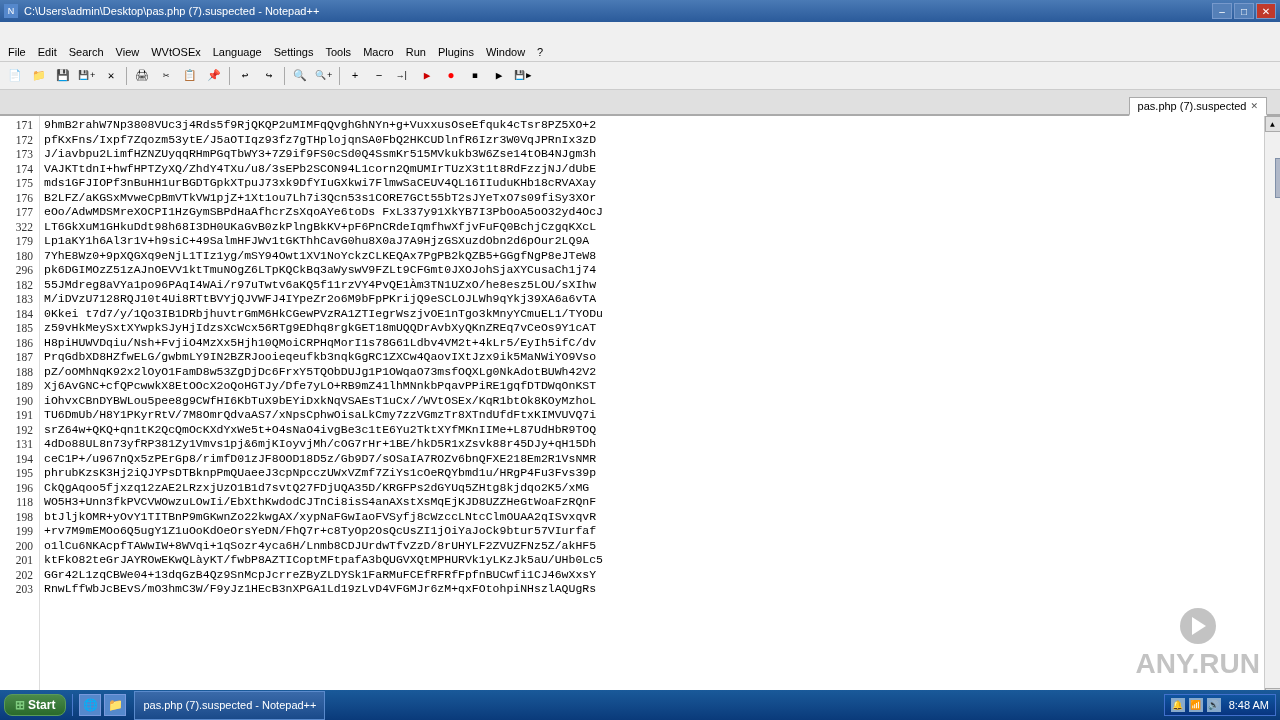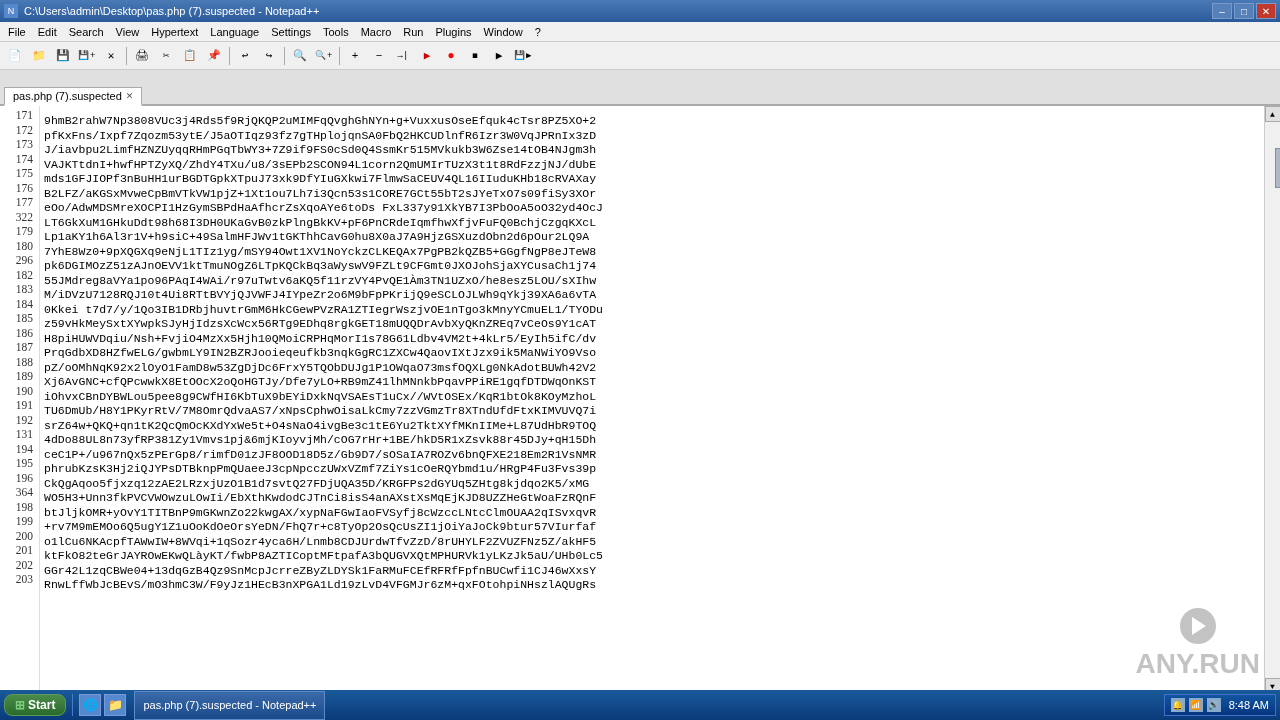--- a/index.html
+++ b/index.html
@@ -59,20 +59,21 @@
     
     .menu-bar {
       background: #f0f0f0;
       border-bottom: 1px solid #ccc;
       height: 20px;
       display: flex;
       align-items: center;
       padding: 0 2px;
       font-family: 'Segoe UI', Tahoma, sans-serif;
       font-size: 11px;
+      margin-top: 20px;
     }
     .menu-item {
       padding: 2px 6px;
       cursor: pointer;
       height: 100%;
       display: flex;
       align-items: center;
     }
 
     
@@ -99,25 +100,26 @@
     .toolbar-separator {
       width: 1px;
       height: 18px;
       background: #aaa;
       margin: 0 2px;
     }
 
     
     .tab-bar {
       background: #e0e0e0;
-      height: 36px;
+      height: 26px;
       display: flex;
       align-items: flex-end;
-      padding: 0 4px;
+      padding: 0 13px;
       border-bottom: 2px solid #aaa;
+      justify-content: flex-end;
     }
     .tab {
       background: #d0d0d0;
       border: 1px solid #aaa;
       border-bottom: none;
       padding: 2px 8px;
       font-size: 11px;
       font-family: 'Segoe UI', Tahoma, sans-serif;
       height: 19px;
       display: flex;
@@ -153,21 +155,21 @@
       font-size: 11.5px;
       line-height: 14.5px;
       min-width: 40px;
       border-right: 1px solid #ddd;
       overflow: hidden;
       user-select: none;
     }
     .code-area {
       flex: 1;
       overflow: hidden;
-      padding: 8px 4px;
+      padding: 2px 4px;
       font-family: 'Courier New', monospace;
       font-size: 11.5px;
       line-height: 14.5px;
       color: #000;
       white-space: pre;
       background: white;
     }
     .scrollbar-v {
       width: 16px;
       background: #f0f0f0;
@@ -369,21 +371,21 @@
       <div class="title-btn">□</div>
       <div class="title-btn close">✕</div>
     </div>
   </div>
 
   <div class="menu-bar">
     <div class="menu-item">File</div>
     <div class="menu-item">Edit</div>
     <div class="menu-item">Search</div>
     <div class="menu-item">View</div>
-    <div class="menu-item">Hypertext</div>
+    <div class="menu-item">WVtOSEx</div>
     <div class="menu-item">Language</div>
     <div class="menu-item">Settings</div>
     <div class="menu-item">Tools</div>
     <div class="menu-item">Macro</div>
     <div class="menu-item">Run</div>
     <div class="menu-item">Plugins</div>
     <div class="menu-item">Window</div>
     <div class="menu-item">?</div>
   </div>
 
@@ -444,21 +446,21 @@
         <div>187</div>
         <div>188</div>
         <div>189</div>
         <div>190</div>
         <div>191</div>
         <div>192</div>
         <div>131</div>
         <div>194</div>
         <div>195</div>
         <div>196</div>
-        <div>364</div>
+        <div>118</div>
         <div>198</div>
         <div>199</div>
         <div>200</div>
         <div>201</div>
         <div>202</div>
         <div>203</div>
       </div>
     <div class="code-area" id="code-area"><div class="code-line">9hmB2rahW7Np3808VUc3j4Rds5f9RjQKQP2uMIMFqQvghGhNYn+g+VuxxusOseEfquk4cTsr8PZ5XO+2</div><div class="code-line">pfKxFns/Ixpf7Zqozm53ytE/J5aOTIqz93fz7gTHplojqnSA0FbQ2HKCUDlnfR6Izr3W0VqJPRnIx3zD</div><div class="code-line">J/iavbpu2LimfHZNZUyqqRHmPGqTbWY3+7Z9if9FS0cSd0Q4SsmKr515MVkukb3W6Zse14tOB4NJgm3h</div><div class="code-line">VAJKTtdnI+hwfHPTZyXQ/ZhdY4TXu/u8/3sEPb2SCON94L1corn2QmUMIrTUzX3t1t8RdFzzjNJ/dUbE</div><div class="code-line">mds1GFJIOPf3nBuHH1urBGDTGpkXTpuJ73xk9DfYIuGXkwi7FlmwSaCEUV4QL16IIuduKHb18cRVAXay</div><div class="code-line">B2LFZ/aKGSxMvweCpBmVTkVW1pjZ+1Xt1ou7Lh7i3Qcn53s1CORE7GCt55bT2sJYeTxO7s09fiSy3XOr</div><div class="code-line">eOo/AdwMDSMreXOCPI1HzGymSBPdHaAfhcrZsXqoAYe6toDs FxL337y91XkYB7I3PbOoA5oO32yd4OcJ</div><div class="code-line">LT6GkXuM1GHkuDdt98h68I3DH0UKaGvB0zkPlngBkKV+pF6PnCRdeIqmfhwXfjvFuFQ0BchjCzgqKXcL</div><div class="code-line">Lp1aKY1h6Al3r1V+h9siC+49SalmHFJWv1tGKThhCavG0hu8X0aJ7A9HjzGSXuzdObn2d6pOur2LQ9A</div><div class="code-line">7YhE8Wz0+9pXQGXq9eNjL1TIz1yg/mSY94Owt1XV1NoYckzCLKEQAx7PgPB2kQZB5+GGgfNgP8eJTeW8</div><div class="code-line">pk6DGIMOzZ51zAJnOEVV1ktTmuNOgZ6LTpKQCkBq3aWyswV9FZLt9CFGmt0JXOJohSjaXYCusaCh1j74</div><div class="code-line">55JMdreg8aVYa1po96PAqI4WAi/r97uTwtv6aKQ5f11rzVY4PvQE1Àm3TN1UZxO/he8esz5LOU/sXIhw</div><div class="code-line">M/iDVzU7128RQJ10t4Ui8RTtBVYjQJVWFJ4IYpeZr2o6M9bFpPKrijQ9eSCLOJLWh9qYkj39XA6a6vTA</div><div class="code-line">0Kkei t7d7/y/1Qo3IB1DRbjhuvtrGmM6HkCGewPVzRA1ZTIegrWszjvOE1nTgo3kMnyYCmuEL1/TYODu</div><div class="code-line">z59vHkMeySxtXYwpkSJyHjIdzsXcWcx56RTg9EDhq8rgkGET18mUQQDrAvbXyQKnZREq7vCeOs9Y1cAT</div><div class="code-line">H8piHUWVDqiu/Nsh+FvjiO4MzXx5Hjh10QMoiCRPHqMorI1s78G61Ldbv4VM2t+4kLr5/EyIh5ifC/dv</div><div class="code-line">PrqGdbXD8HZfwELG/gwbmLY9IN2BZRJooieqeufkb3nqkGgRC1ZXCw4QaovIXtJzx9ik5MaNWiYO9Vso</div><div class="code-line">pZ/oOMhNqK92x2lOyO1FamD8w53ZgDjDc6FrxY5TQObDUJg1P1OWqaO73msfOQXLg0NkAdotBUWh42V2</div><div class="code-line">Xj6AvGNC+cfQPcwwkX8EtOOcX2oQoHGTJy/Dfe7yLO+RB9mZ41lhMNnkbPqavPPiRE1gqfDTDWqOnKST</div><div class="code-line">iOhvxCBnDYBWLou5pee8g9CWfHI6KbTuX9bEYiDxkNqVSAEsT1uCx//WVtOSEx/KqR1btOk8KOyMzhoL</div><div class="code-line">TU6DmUb/H8Y1PKyrRtV/7M8OmrQdvaAS7/xNpsCphwOisaLkCmy7zzVGmzTr8XTndUfdFtxKIMVUVQ7i</div><div class="code-line">srZ64w+QKQ+qn1tK2QcQmOcKXdYxWe5t+O4sNaO4ivgBe3c1tE6Yu2TktXYfMKnIIMe+L87UdHbR9TOQ</div><div class="code-line">4dDo88UL8n73yfRP381Zy1Vmvs1pj&amp;6mjKIoyvjMh/cOG7rHr+1BE/hkD5R1xZsvk88r45DJy+qH15Dh</div><div class="code-line">ceC1P+/u967nQx5zPErGp8/rimfD01zJF8OOD18D5z/Gb9D7/sOSaIA7ROZv6bnQFXE218Em2R1VsNMR</div><div class="code-line">phrubKzsK3Hj2iQJYPsDTBknpPmQUaeeJ3cpNpcczUWxVZmf7ZiYs1cOeRQYbmd1u/HRgP4Fu3Fvs39p</div><div class="code-line">CkQgAqoo5fjxzq12zAE2LRzxjUzO1B1d7svtQ27FDjUQA35D/KRGFPs2dGYUq5ZHtg8kjdqo2K5/xMG</div><div class="code-line">WO5H3+Unn3fkPVCVWOwzuLOwIi/EbXthKwdodCJTnCi8isS4anAXstXsMqEjKJD8UZZHeGtWoaFzRQnF</div><div class="code-line">btJljkOMR+yOvY1TITBnP9mGKwnZo22kwgAX/xypNaFGwIaoFVSyfj8cWzccLNtcClmOUAA2qISvxqvR</div><div class="code-line">+rv7M9mEMOo6Q5ugY1Z1uOoKdOeOrsYeDN/FhQ7r+c8TyOp2OsQcUsZI1jOiYaJoCk9btur57VIurfaf</div><div class="code-line">o1lCu6NKAcpfTAWwIW+8WVqi+1qSozr4yca6H/Lnmb8CDJUrdwTfvZzD/8rUHYLF2ZVUZFNz5Z/akHF5</div><div class="code-line">ktFkO82teGrJAYROwEKwQLàyKT/fwbP8AZTICoptMFtpafA3bQUGVXQtMPHURVk1yLKzJk5aU/UHb0Lc5</div><div class="code-line">GGr42L1zqCBWe04+13dqGzB4Qz9SnMcpJcrreZByZLDYSk1FaRMuFCEfRFRfFpfnBUCwfi1CJ46wXxsY</div><div class="code-line">RnwLffWbJcBEvS/mO3hmC3W/F9yJz1HEcB3nXPGA1Ld19zLvD4VFGMJr6zM+qxFOtohpiNHszlAQUgRs</div></div>
 
     <div class="scrollbar-v">

